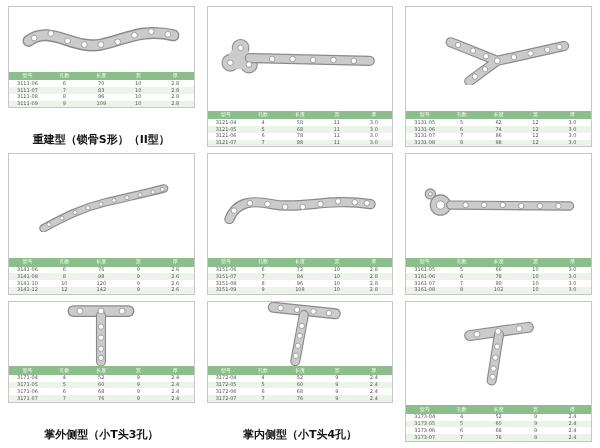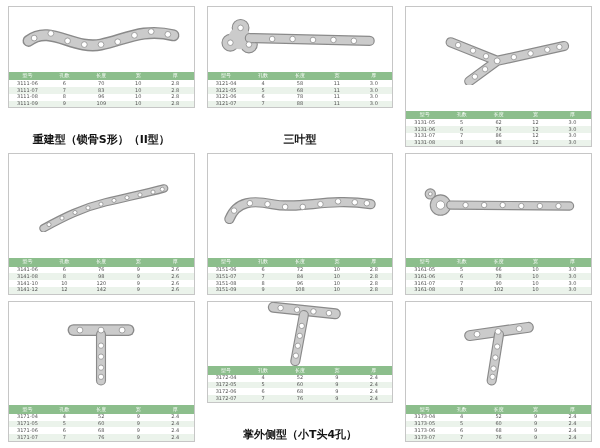--- a/index.html
+++ b/index.html
@@ -145,21 +145,20 @@
             <tr>
               <td>3121-07</td>
               <td>7</td>
               <td>88</td>
               <td>11</td>
               <td>3.0</td>
             </tr>
           </tbody>
         </table>
     </div>
-    <figcaption>三叶型</figcaption>
   </figure>
 
   <figure class="cell">
     <div class="card">
       <div class="img-area">
         <svg width="170" height="52" viewBox="0 0 180 56">
           <path class="po" stroke-width="11" d="M88,30 L38,10 M88,30 L160,14 M88,30 L58,52"></path>
           <path class="pi" stroke-width="8.5" d="M88,30 L38,10 M88,30 L160,14 M88,30 L58,52"></path>
           <circle class="hole" cx="46" cy="13" r="2.9"></circle>
             <circle class="hole" cx="62" cy="19" r="2.9"></circle>
@@ -454,20 +453,21 @@
             <tr>
               <td>3171-07</td>
               <td>7</td>
               <td>76</td>
               <td>9</td>
               <td>2.4</td>
             </tr>
           </tbody>
         </table>
     </div>
+    <figcaption>掌外侧型（小T头3孔）</figcaption>
   </figure>
 
   <figure class="cell">
     <div class="card">
       <div class="img-area">
         <svg width="170" height="66" viewBox="0 0 180 72">
           <g transform="rotate(6 90 36)">
             <path class="po" stroke-width="12" d="M58,10 L126,10"></path>
             <path class="pi" stroke-width="9.5" d="M58,10 L126,10"></path>
             <path class="po" stroke-width="11" d="M92,15 L88,66"></path>
@@ -518,21 +518,21 @@
             <tr>
               <td>3172-07</td>
               <td>7</td>
               <td>76</td>
               <td>9</td>
               <td>2.4</td>
             </tr>
           </tbody>
         </table>
     </div>
-    <figcaption>掌外侧型（小T头4孔）</figcaption>
+    <figcaption>掌内侧型（小T头4孔）</figcaption>
   </figure>
 
   <figure class="cell">
     <div class="card">
       <div class="img-area">
         <svg width="170" height="66" viewBox="0 0 180 72">
           <path class="po" stroke-width="12" d="M58,17 L122,8"></path>
           <path class="pi" stroke-width="9.5" d="M58,17 L122,8"></path>
           <path class="po" stroke-width="11" d="M90,16 L82,66"></path>
           <path class="pi" stroke-width="8.5" d="M90,16 L82,66"></path>

